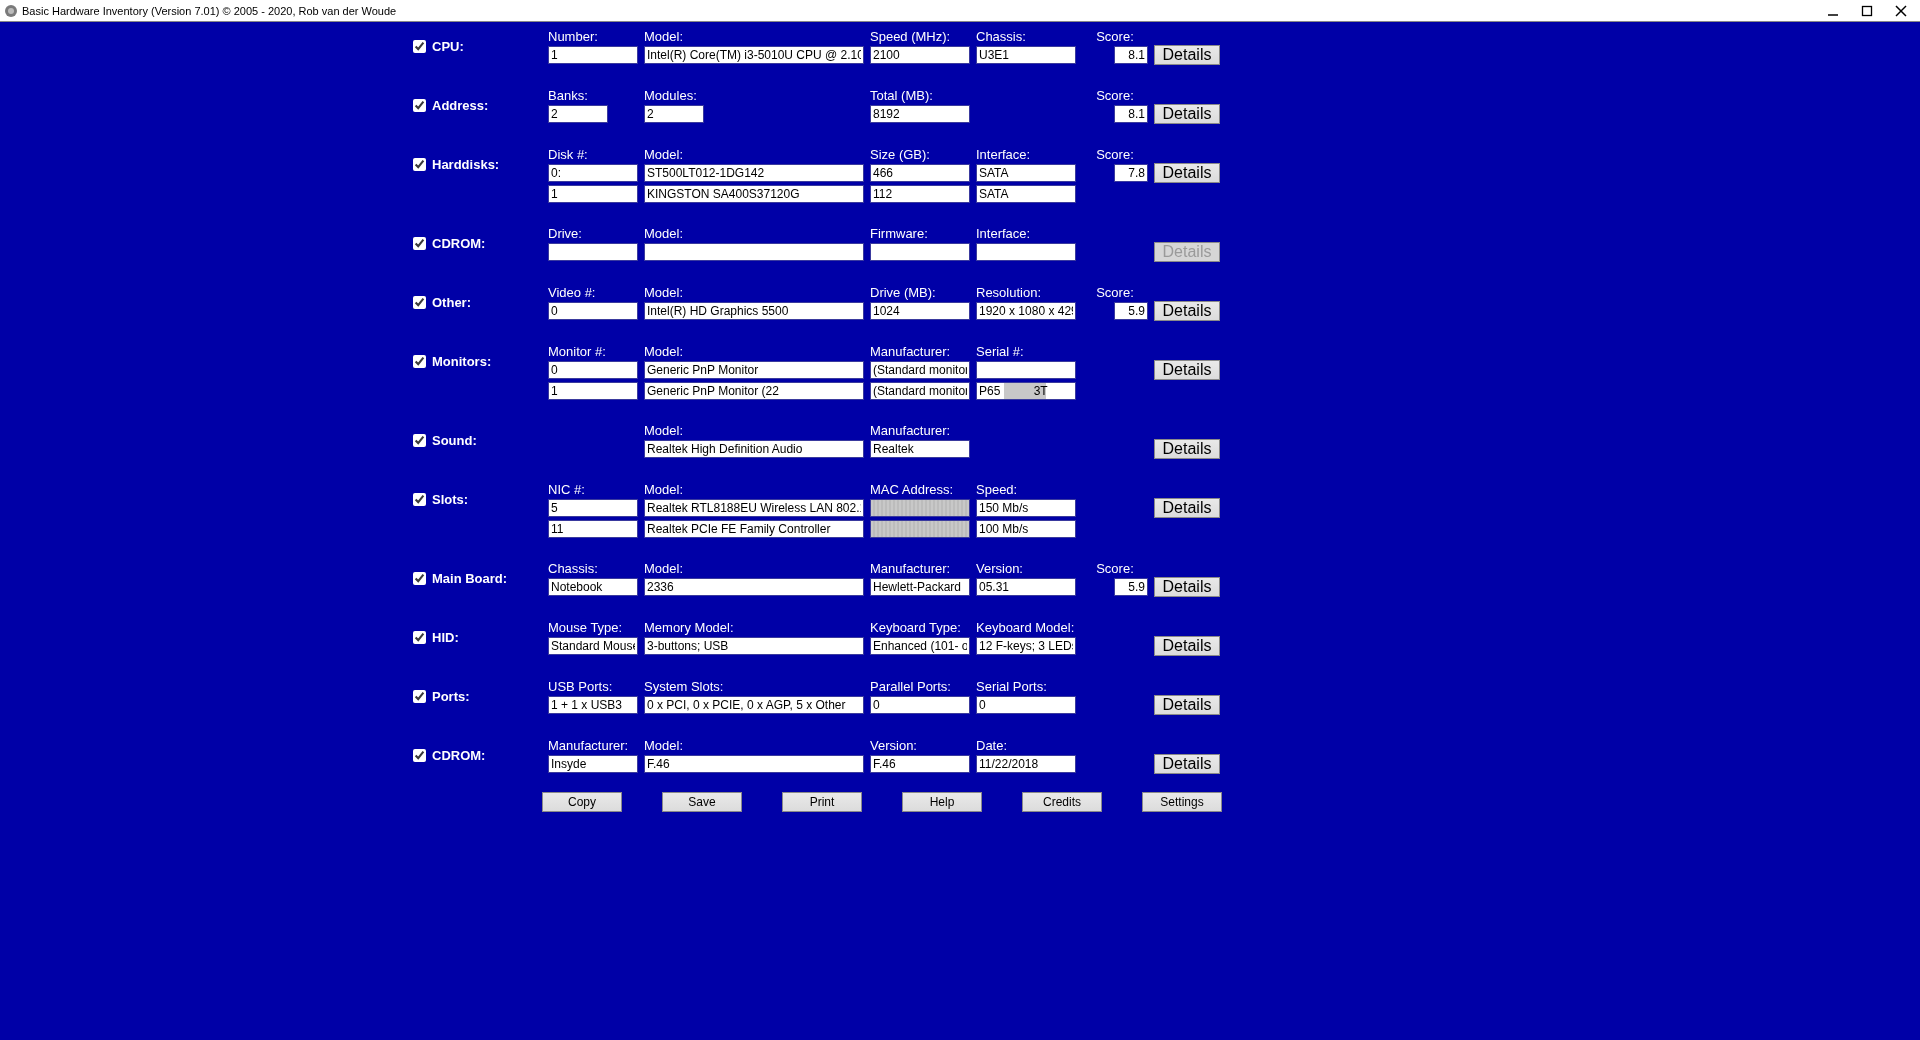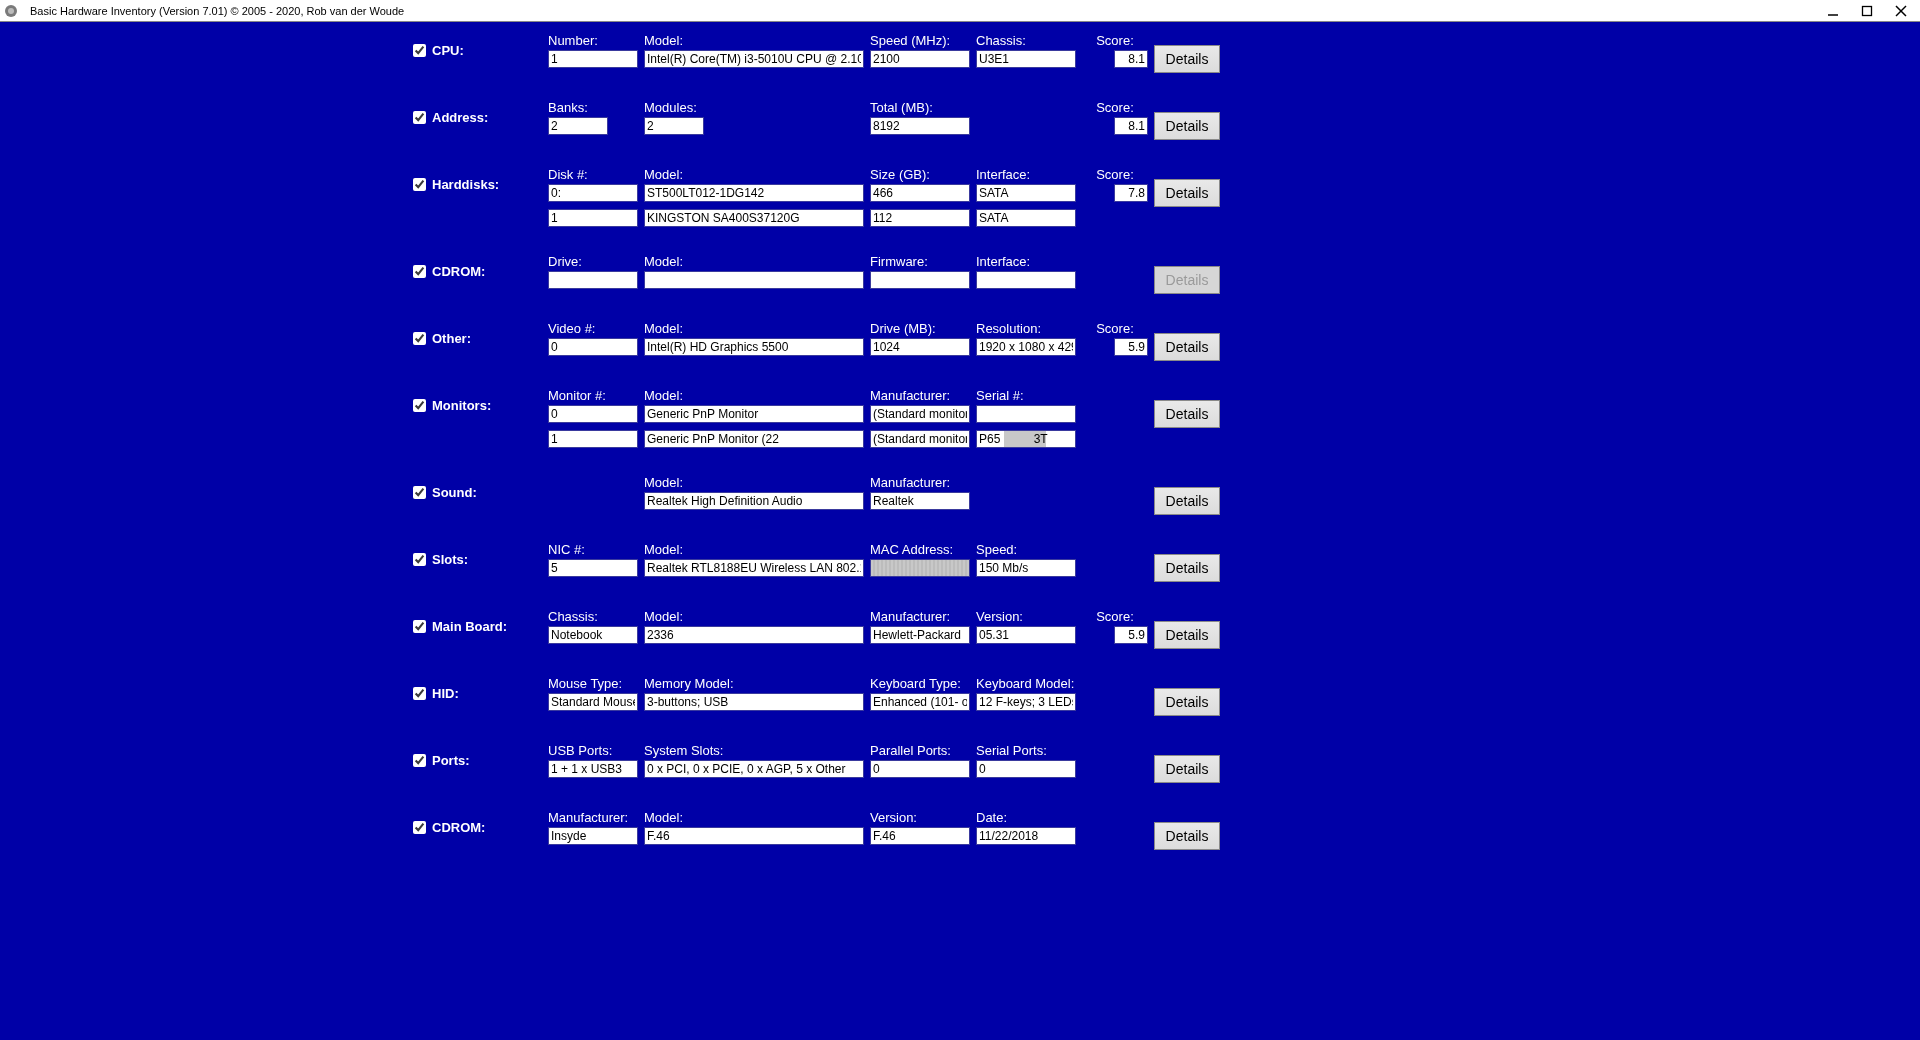--- a/index.html
+++ b/index.html
@@ -10,21 +10,21 @@
     height: 22px;
     background: #fff;
     display: flex;
     align-items: center;
     padding: 0 4px;
     font-size: 11px;
     color: #000;
     border-bottom: 1px solid #888;
     width: 100%;
   }
-  .titlebar .title { flex: 1; display: flex; align-items: center; gap: 12px; }
+  .titlebar .title { flex: 1; display: flex; align-items: center; gap: 4px; }
   .title-icon { width: 14px; height: 14px; display: inline-flex; align-items: center; justify-content: center; }
   .title-icon svg { width: 14px; height: 14px; }
   .winbtns { display: flex; gap: 20px; margin-right: 8px; }
   .winbtn { width: 14px; height: 14px; display: flex; align-items: center; justify-content: center; cursor: default; }
   .winbtn svg { width: 12px; height: 12px; }
 
   
   .viewport {
     position: absolute;
     top: 22px; bottom: 0; left: 0; right: 0;
@@ -57,25 +57,25 @@
     border: 1px solid #3a3a9e;
     color: #000;
     font-size: 12px;
     padding: 0 2px;
     width: 100%;
   }
   .field.score input[type="text"] { text-align: right; width: 34px; align-self: flex-end; }
   .field.score { align-items: center; }
 
   .btn {
-    height: 28px;
+    height: 20px;
     background: linear-gradient(#e9e9e9,#dcdcdc);
     border: 1px solid #8a8a8a;
     color: #000;
-    font-size: 14px;
+    font-size: 16px;
     cursor: pointer;
     width: 66px;
   }
   .btn.disabled { color: #9a9a9a; background: #d6d6d6; }
 
   .chkbox {
     width: 13px; height: 13px;
     accent-color: #fff;
   }
 
@@ -412,20 +412,38 @@
   <div class="field">
             <label class="hdr">Speed:</label>
             <input type="text" value="150 Mb/s" style="">
           </div>
   <div></div>
   <div class="field">
             <label class="hdr" style="visibility:hidden">.</label>
             <button class="btn">Details</button>
           </div>
 </div>
+<div class="row subrow">
+  <div></div>
+          <div></div>
+  <div class="field">
+            <input type="text" value="11" style="">
+          </div>
+  <div class="field">
+            <input type="text" value="Realtek PCIe FE Family Controller" style="">
+          </div>
+  <div class="field">
+            <input type="text" class="masked" value="" style="">
+          </div>
+  <div class="field">
+            <input type="text" value="100 Mb/s" style="">
+          </div>
+  <div></div>
+          <div></div>
+</div>
 <div class="spacer-row"></div>
 
 <div class="row">
   <div class="chk">
             <input type="checkbox" class="chkbox" checked="" style="">
           </div>
   <div class="rlabel">Main Board:</div>
   <div class="field">
             <label class="hdr">Chassis:</label>
             <input type="text" value="Notebook" style="">
@@ -532,16 +550,24 @@
             <label class="hdr">Date:</label>
             <input type="text" value="11/22/2018" style="">
           </div>
   <div></div>
   <div class="field">
             <label class="hdr" style="visibility:hidden">.</label>
             <button class="btn">Details</button>
           </div>
 </div>
 
+<div class="bottombar">
+  <button class="bbtn">Copy</button>
+  <button class="bbtn">Save</button>
+  <button class="bbtn">Print</button>
+  <button class="bbtn">Help</button>
+  <button class="bbtn">Credits</button>
+  <button class="bbtn">Settings</button>
+</div>
 
 </div>
 </div>
 </div>
 
 </body></html>

